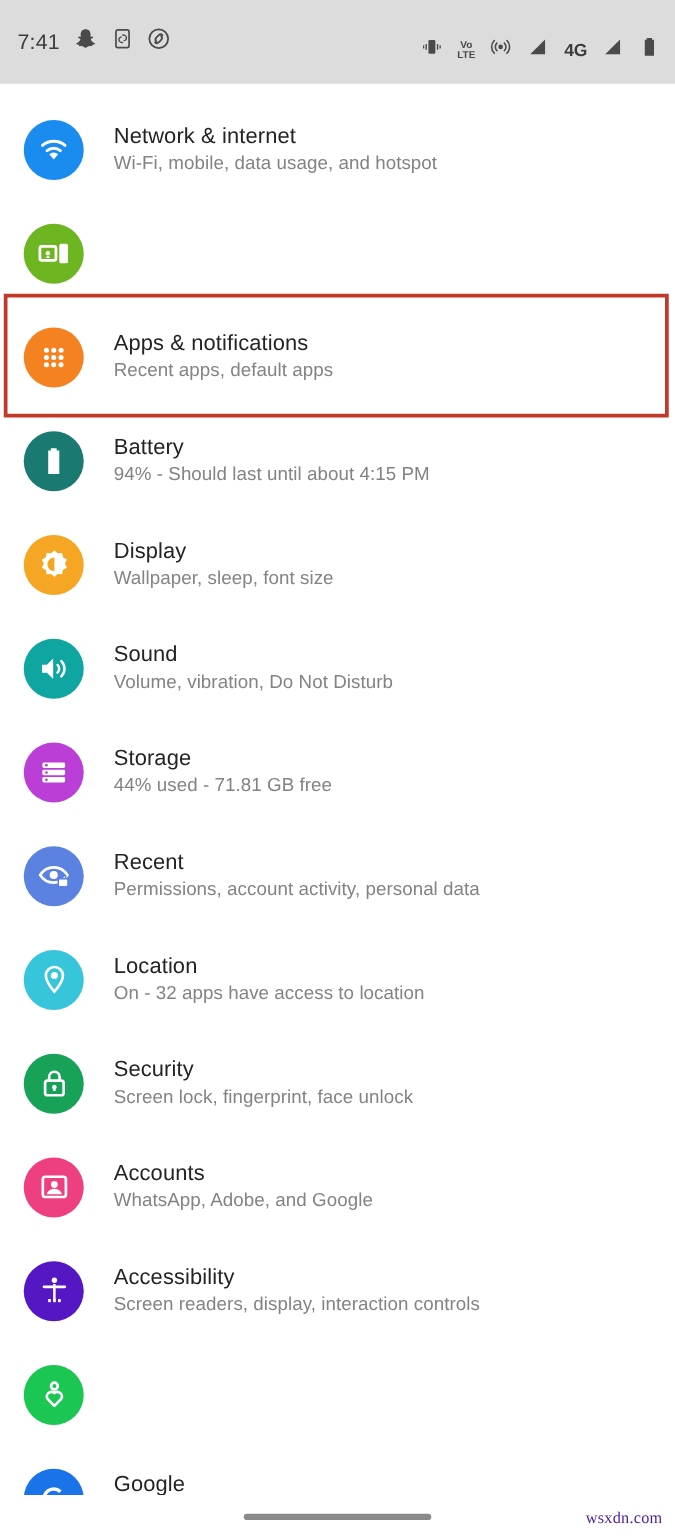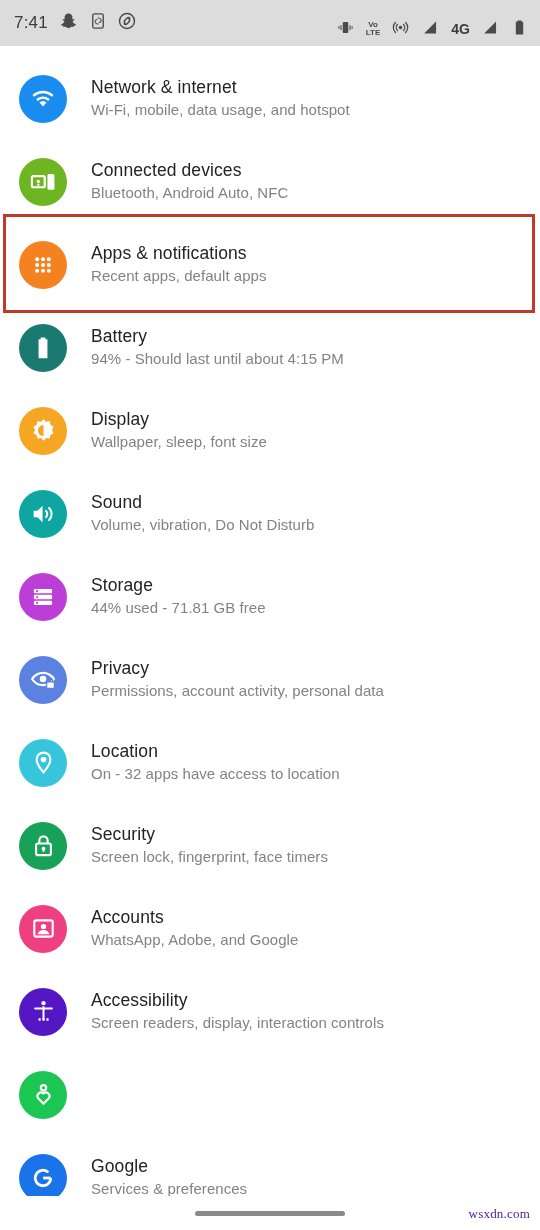--- a/index.html
+++ b/index.html
@@ -11,21 +11,21 @@
   }
   #phone {
     position: relative;
     width: 540px; height: 1230px;
     background: #ffffff;
   }
 
   
   .statusbar {
     position: relative;
-    height: 46px;
+    height: 67px;
     background: #dcdcdc;
     display: flex;
     align-items: center;
     padding: 0 12px 0 14px;
   }
   .sb-left { display: flex; align-items: center; gap: 11px; }
   .sb-right { display: flex; align-items: center; gap: 11px; margin-left: auto; margin-top: 12px; }
   .sb-time {
     font-size: 17px;
     color: #3c3c3c;
@@ -194,24 +194,20 @@
     </div>
 
     <div class="row">
       <div class="icon-badge" style="background:#6eb522">
         <svg width="28" height="28" viewBox="0 0 24 24">
           <rect x="2.5" y="7" width="11" height="9.5" rx="1.3" fill="none" stroke="#fff" stroke-width="1.9"></rect>
           <rect x="15.8" y="5.2" width="6" height="13.4" rx="1.3" fill="#fff"></rect>
           <circle cx="8" cy="11.6" r="1.5" fill="#fff"></circle>
           <path fill="#fff" d="M6.4 15h3.2l-1.6-2z"></path>
         </svg>
-      </div>
-      <div class="row-text">
-        <div class="row-title">Connected devices</div>
-        <div class="row-sub">Bluetooth, Android Auto, NFC</div>
       </div>
     </div>
 
     <div class="row highlight">
       <div class="icon-badge" style="background:#f58220">
         <svg width="26" height="26" viewBox="0 0 24 24">
           <g fill="#fff">
             <circle cx="6.6" cy="6.6" r="1.85"></circle>
               <circle cx="12" cy="6.6" r="1.85"></circle>
               <circle cx="17.4" cy="6.6" r="1.85"></circle>
@@ -292,21 +288,21 @@
     <div class="row">
       <div class="icon-badge" style="background:#5b82e0">
         <svg width="29" height="29" viewBox="0 0 24 24">
           <path fill="none" stroke="#fff" stroke-width="1.8" d="M2.6 11.6c2-3.2 5.3-5.1 9-5.1s7 1.9 9 5.1c-2 3.2-5.3 5.1-9 5.1s-7-1.9-9-5.1z"></path>
           <circle cx="11.6" cy="11.6" r="2.7" fill="#fff"></circle>
           <rect x="14.6" y="14" width="6.4" height="5.4" rx="1" fill="#fff" stroke="#5b82e0" stroke-width="1"></rect>
           <path fill="none" stroke="#5b82e0" stroke-width="1.1" d="M16.1 14.2v-1.1a1.7 1.7 0 013.4 0v1.1"></path>
         </svg>
       </div>
       <div class="row-text">
-        <div class="row-title">Privacy</div>
+        <div class="row-title">Recent</div>
         <div class="row-sub">Permissions, account activity, personal data</div>
       </div>
     </div>
 
     <div class="row">
       <div class="icon-badge" style="background:#36c5da">
         <svg width="27" height="27" viewBox="0 0 24 24">
           <path fill="none" stroke="#fff" stroke-width="1.9" d="M12 3.2a6.1 6.1 0 00-6.1 6.1c0 4.3 6.1 11.5 6.1 11.5s6.1-7.2 6.1-11.5A6.1 6.1 0 0012 3.2z"></path>
           <circle cx="12" cy="9.3" r="2.5" fill="#fff"></circle>
         </svg>
@@ -320,21 +316,21 @@
     <div class="row">
       <div class="icon-badge" style="background:#18a257">
         <svg width="27" height="27" viewBox="0 0 24 24">
           <rect x="5.4" y="10.2" width="13.2" height="10.4" rx="1.8" fill="none" stroke="#fff" stroke-width="1.9"></rect>
           <path fill="none" stroke="#fff" stroke-width="1.9" d="M8.3 10.2V7.6a3.7 3.7 0 017.4 0v2.6"></path>
           <path fill="#fff" d="M12 13.2a1.7 1.7 0 00-.9 3.1v1.3h1.8v-1.3a1.7 1.7 0 00-.9-3.1z"></path>
         </svg>
       </div>
       <div class="row-text">
         <div class="row-title">Security</div>
-        <div class="row-sub">Screen lock, fingerprint, face timers</div>
+        <div class="row-sub">Screen lock, fingerprint, face unlock</div>
       </div>
     </div>
 
     <div class="row">
       <div class="icon-badge" style="background:#ee4080">
         <svg width="27" height="27" viewBox="0 0 24 24">
           <rect x="3.8" y="4.8" width="16.4" height="14.4" rx="1.8" fill="none" stroke="#fff" stroke-width="1.9"></rect>
           <circle cx="12" cy="10.3" r="2.4" fill="#fff"></circle>
           <path fill="#fff" d="M12 13.3c-2.7 0-4.9 1.7-5.3 3.9h10.6c-.4-2.2-2.6-3.9-5.3-3.9z"></path>
         </svg>

